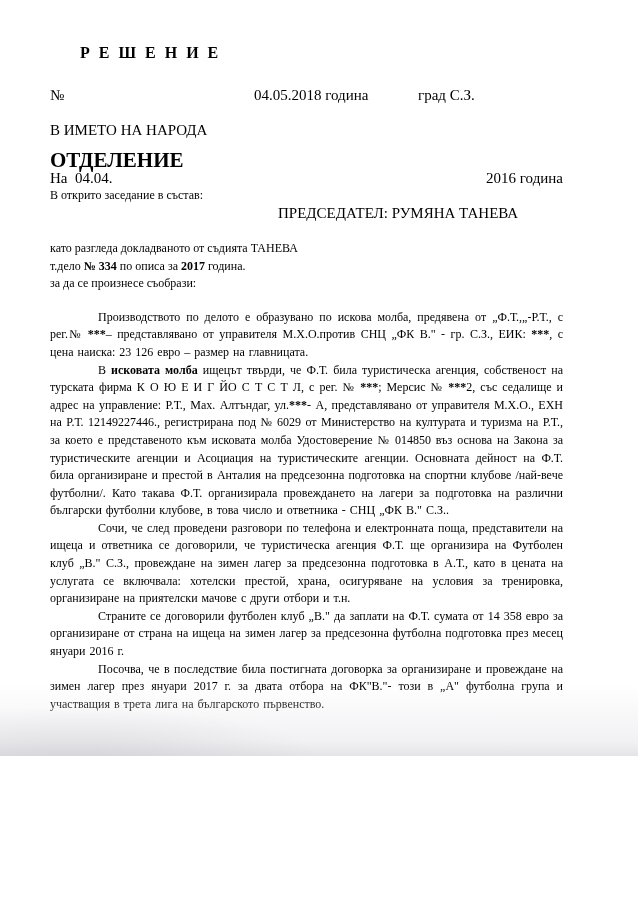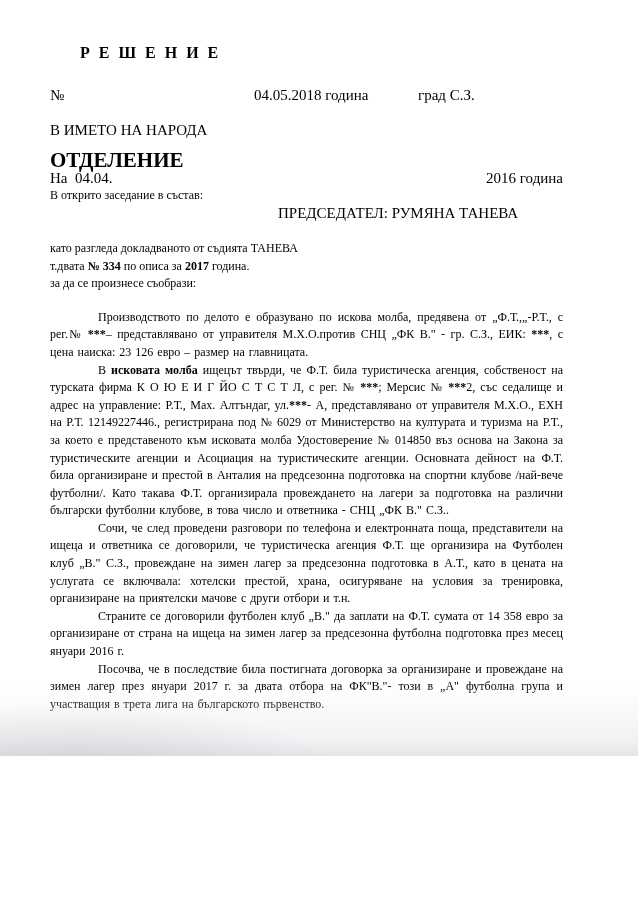--- a/index.html
+++ b/index.html
@@ -116,21 +116,21 @@
     <span>2016 година</span>
   </div>
 
   <div class="line">В открито заседание в състав:</div>
 
   <div class="chairman">ПРЕДСЕДАТЕЛ: РУМЯНА ТАНЕВА</div>
 
   <div class="spacer"></div>
 
   <div class="line">като разгледа докладваното от съдията ТАНЕВА</div>
-  <div class="line"><span>т.двата </span><b>№ 334</b><span> по описа за </span><b>2017</b><span> година.</span></div>
+  <div class="line"><span>т.дело </span><b>№ 334</b><span> по описа за </span><b>2017</b><span> година.</span></div>
   <div class="line">за да се произнесе съобрази:</div>
 
   <div class="spacer-sm"></div>
 
   <p class="body-par"><span>Производството по делото е образувано по искова молба, предявена от „Ф.Т.,„-Р.Т., с рег.№ </span><b>***</b><span>– представлявано от управителя М.Х.О.против СНЦ „ФК В." - гр. С.З., ЕИК: </span><b>***</b><span>, с цена наиска: 23 126 евро – размер на главницата.</span></p>
   <p class="body-par"><span>В </span><b>исковата молба</b><span> ищецът твърди, че Ф.Т. била туристическа агенция, собственост на турската фирма К О Ю Е И Г ЙО С Т С Т Л, с рег. № </span><b>***</b><span>; Мерсис № </span><b>***</b><span>2, със седалище и адрес на управление: Р.Т., Мах. Алтъндаг, ул.</span><b>***</b><span>- А, представлявано от управителя М.Х.О., ЕХН на Р.Т. 12149227446., регистрирана под № 6029 от Министерство на културата и туризма на Р.Т., за което е представеното към исковата молба Удостоверение № 014850 въз основа на Закона за туристическите агенции и Асоциация на туристическите агенции. Основната дейност на Ф.Т. била организиране и престой в Анталия на предсезонна подготовка на спортни клубове /най-вече футболни/. Като такава Ф.Т. организирала провеждането на лагери за подготовка на различни български футболни клубове, в това число и ответника - СНЦ „ФК В." С.З..</span></p>
   <p class="body-par"><span>Сочи, че след проведени разговори по телефона и електронната поща, представители на ищеца и ответника се договорили, че туристическа агенция Ф.Т. ще организира на Футболен клуб „В." С.З., провеждане на зимен лагер за предсезонна подготовка в А.Т., като в цената на услугата се включвала: хотелски престой, храна, осигуряване на условия за тренировка, организиране на приятелски мачове с други отбори и т.н.</span></p>
   <p class="body-par"><span>Страните се договорили футболен клуб „В." да заплати на Ф.Т. сумата от 14 358 евро за организиране от страна на ищеца на зимен лагер за предсезонна футболна подготовка през месец януари 2016 г.</span></p>
   <p class="body-par"><span>Посочва, че в последствие била постигната договорка за организиране и провеждане на зимен лагер през януари 2017 г. за двата отбора на ФК"В."- този в „А" футболна група и участващия в трета лига на българското първенство.</span></p>
 

